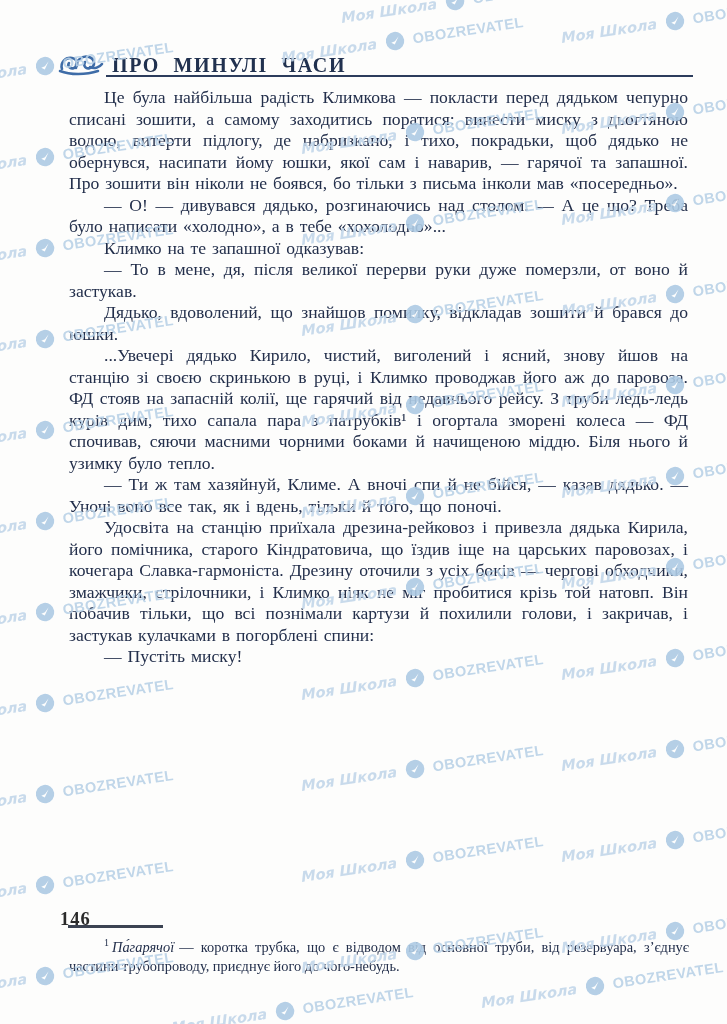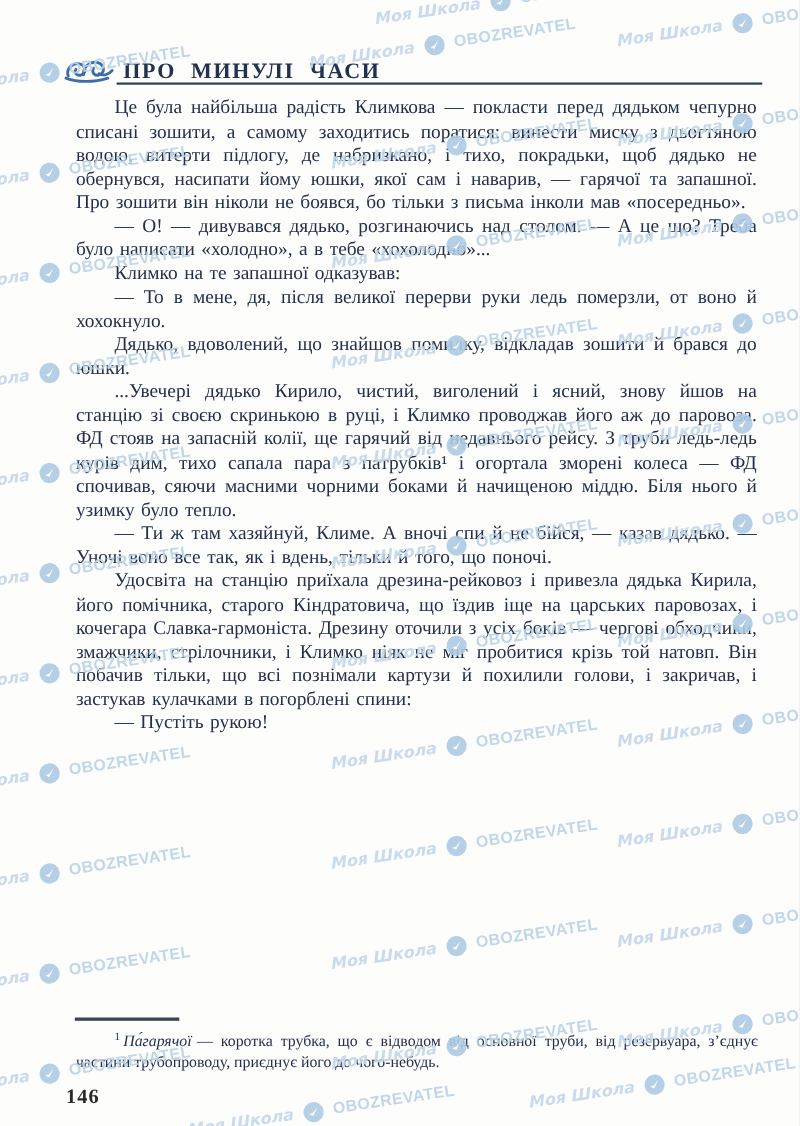--- a/index.html
+++ b/index.html
@@ -43,21 +43,21 @@
   .footnote{
     position:absolute;left:69px;top:933px;width:620px;
     font-size:14.4px;line-height:19.5px;
     text-align:justify;text-indent:35px;
     color:#232f4b;margin:0;
   }
   .footnote sup{font-size:10px;margin-right:3px;}
   .footnote em{margin-right:5px;font-weight:500;}
   
   .page-number{
-    position:absolute;left:60px;top:988px;
+    position:absolute;left:60px;top:909px;
     font-size:18.5px;font-weight:bold;color:#2a2a2a;
     letter-spacing:1px;
   }
   
   .watermark-layer{
     position:absolute;inset:0;z-index:5;pointer-events:none;
   }
   .wm{
     position:absolute;
     display:flex;align-items:center;gap:8px;
@@ -93,26 +93,26 @@
       </g>
     </svg>
   </span>
   <h1 class="chapter-title" style="margin:0;">ПРО МИНУЛІ ЧАСИ</h1>
   <div class="header-rule"></div>
 
   <main class="body-text">
     <p>Це була найбільша радість Климкова — покласти перед дядьком чепурно списані зошити, а самому заходитись поратися: винести миску з дьогтяною водою, витерти підлогу, де набризкано, і тихо, покрадьки, щоб дядько не обернувся, насипати йому юшки, якої сам і наварив, — гарячої та запашної. Про зошити він ніколи не боявся, бо тільки з письма інколи мав «посередньо».</p>
     <p>— О! — дивувався дядько, розгинаючись над столом. — А це що? Треба було написати «холодно», а в тебе «хохолодно»...</p>
     <p>Климко на те запашної одказував:</p>
-    <p>— То в мене, дя, після великої перерви руки ледь померзли, от воно й хохокнуло.</p>
+    <p>— То в мене, дя, після великої перерви руки дуже померзли, от воно й застукав.</p>
     <p>Дядько, вдоволений, що знайшов помилку, відкладав зошити й брався до юшки.</p>
     <p>...Увечері дядько Кирило, чистий, виголений і ясний, знову йшов на станцію зі своєю скринькою в руці, і Климко проводжав його аж до паровоза. ФД стояв на запасній колії, ще гарячий від недавнього рейсу. З труби ледь-ледь курів дим, тихо сапала пара з патрубків¹ і огортала зморені колеса — ФД спочивав, сяючи масними чорними боками й начищеною міддю. Біля нього й узимку було тепло.</p>
     <p>— Ти ж там хазяйнуй, Климе. А вночі спи й не бійся, — казав дядько. — Уночі воно все так, як і вдень, тільки й того, що поночі.</p>
     <p>Удосвіта на станцію приїхала дрезина-рейковоз і привезла дядька Кирила, його помічника, старого Кіндратовича, що їздив іще на царських паровозах, і кочегара Славка-гармоніста. Дрезину оточили з усіх боків — чергові обходчики, змажчики, стрілочники, і Климко ніяк не міг пробитися крізь той натовп. Він побачив тільки, що всі познімали картузи й похилили голови, і закричав, і застукав кулачками в погорблені спини:</p>
-    <p>— Пустіть рукою!</p>
+    <p>— Пустіть миску!</p>
   </main>
 
   <div class="footnote-rule"></div>
   <p class="footnote"><sup>1</sup><em>Па́гарячої</em><span>— коротка трубка, що є відводом від основної труби, від резервуара, з’єднує частини трубопроводу, приєднує його до чого-небудь.</span></p>
 
   <div class="page-number">146</div>
 
   <div class="watermark-layer">
       <div class="wm" style="left: 340px; top: -10px;">
         <span class="wm-school">Моя Школа</span>

